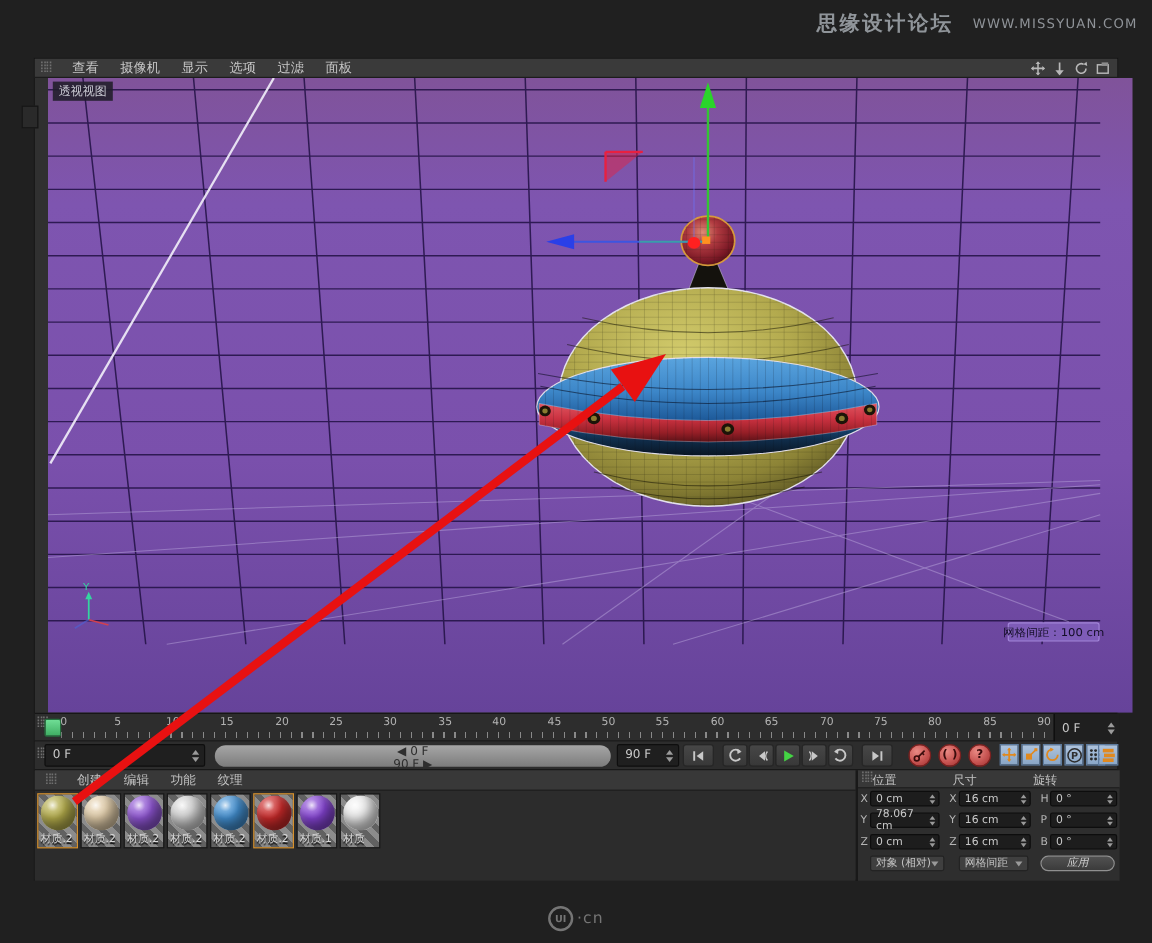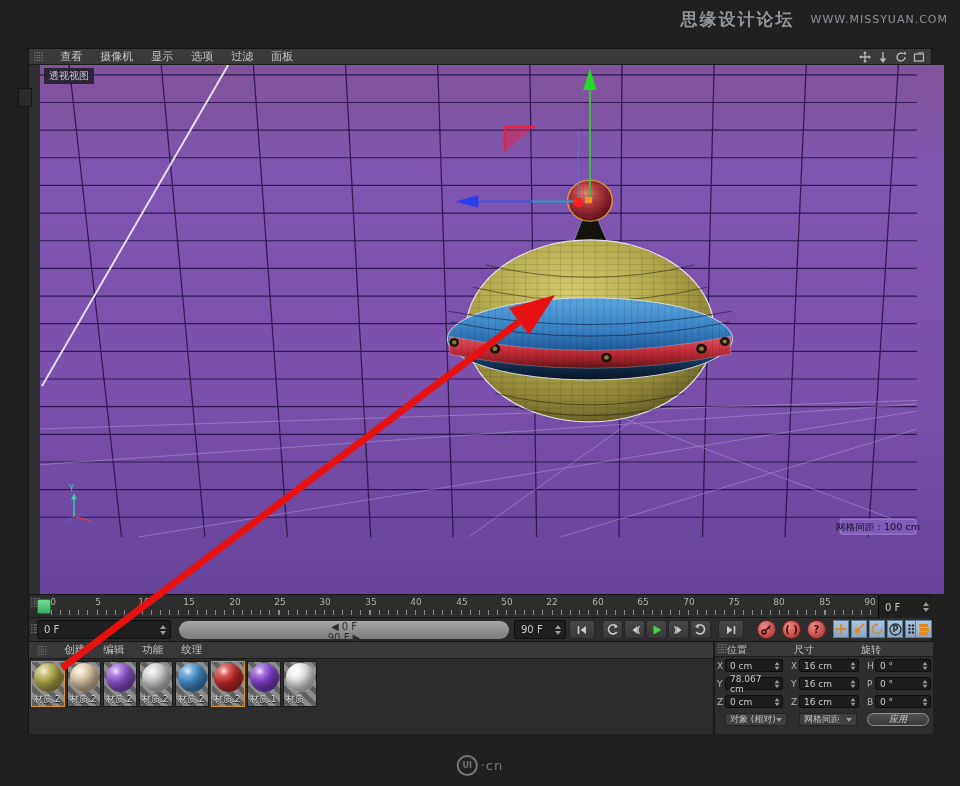--- a/index.html
+++ b/index.html
@@ -273,21 +273,21 @@
     <span class="tick" style="left:69px">5</span>
     <span class="tick" style="left:115px">10</span>
     <span class="tick" style="left:160px">15</span>
     <span class="tick" style="left:206px">20</span>
     <span class="tick" style="left:251px">25</span>
     <span class="tick" style="left:296px">30</span>
     <span class="tick" style="left:342px">35</span>
     <span class="tick" style="left:387px">40</span>
     <span class="tick" style="left:433px">45</span>
     <span class="tick" style="left:478px">50</span>
-    <span class="tick" style="left:523px">22</span>
+    <span class="tick" style="left:523px">55</span>
     <span class="tick" style="left:569px">60</span>
     <span class="tick" style="left:614px">65</span>
     <span class="tick" style="left:660px">70</span>
     <span class="tick" style="left:705px">75</span>
     <span class="tick" style="left:750px">80</span>
     <span class="tick" style="left:796px">85</span>
     <span class="tick" style="left:841px">90</span>
     <div class="tickmarks"></div>
     <div class="rframe">
       <span>0 F</span>

